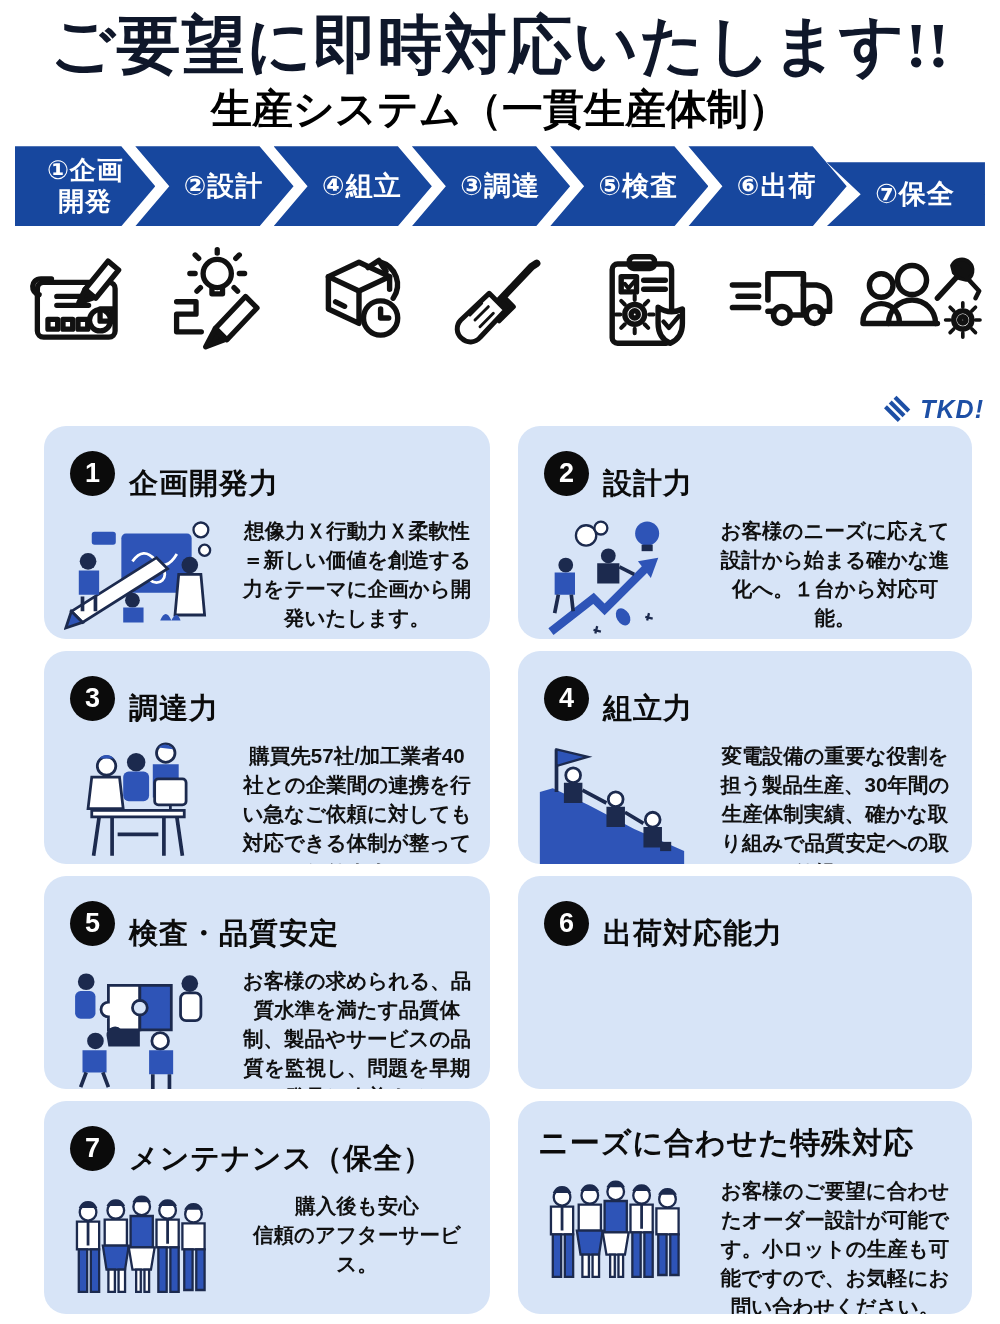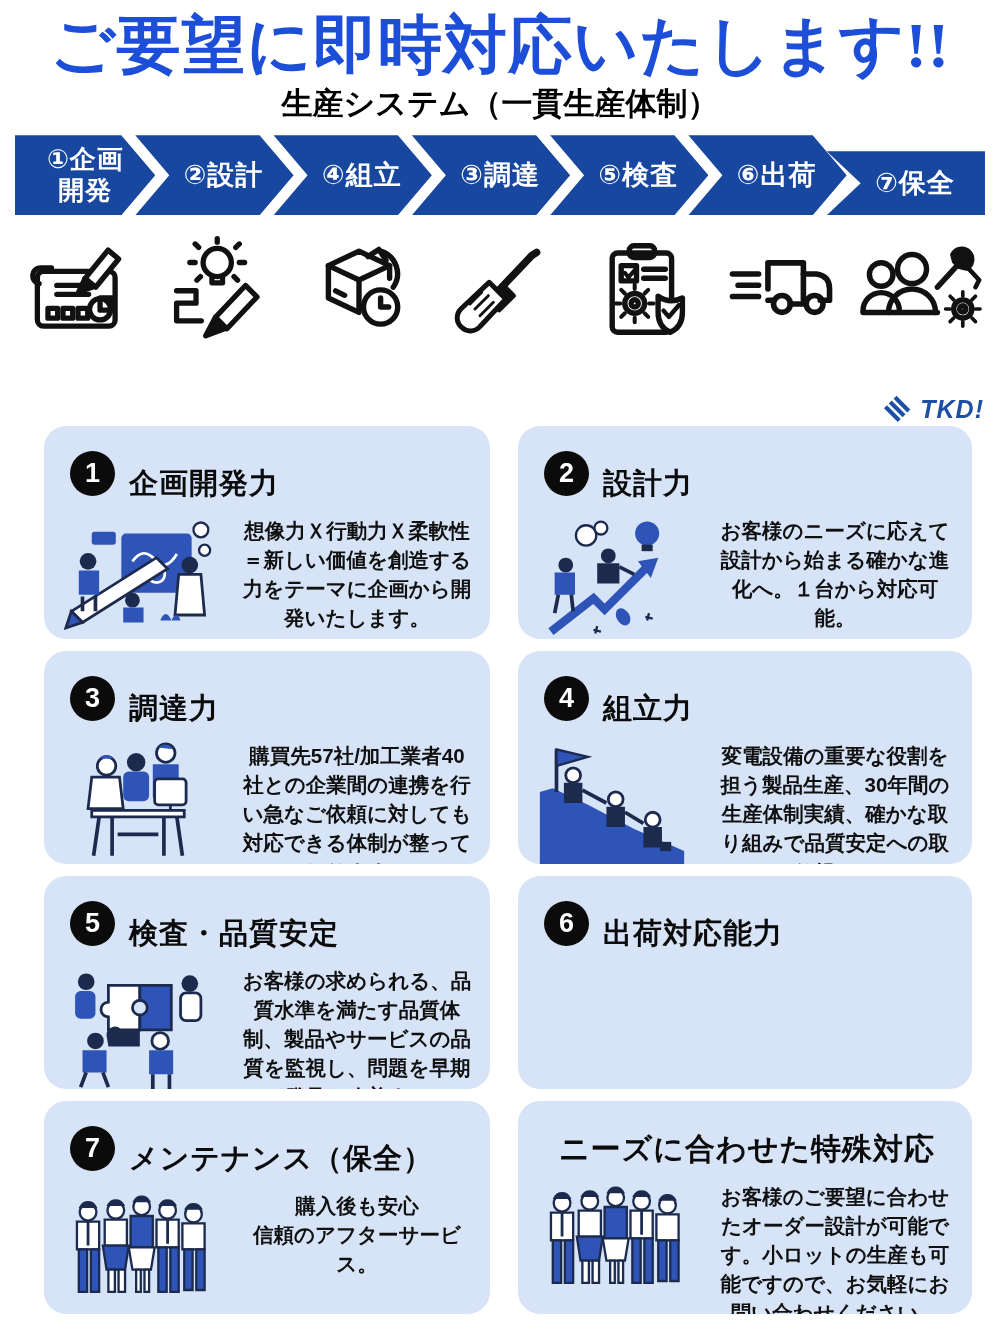--- a/index.html
+++ b/index.html
@@ -5,25 +5,25 @@
   html,body{margin:0;padding:0;}
   body{
     width:1000px;height:1324px;overflow:hidden;background:#ffffff;
     font-family:"Liberation Sans","DejaVu Sans",sans-serif;color:#0c0c0c;
     position:relative;
   }
   
   .page-title{
     margin-top:4px;text-align:center;
     font-family:"Liberation Serif","DejaVu Serif",serif;
-    font-weight:800;font-size:64px;line-height:1.3;letter-spacing:1px;color:#1d4ed8;
+    font-weight:800;font-size:64px;line-height:1.3;letter-spacing:1px;color:#0f172a;
   }
   .page-subtitle{
     text-align:center;font-family:"Liberation Serif","DejaVu Serif",serif;
-    font-weight:700;font-size:31px;line-height:1.1;color:#000;
+    font-weight:700;font-size:41px;line-height:1.1;color:#000;
   }
   
   .process{display:flex;margin:14px 15px 0 15px;height:80px;}
   .step{
     flex:1;background:#17479e;color:#fff;display:flex;flex-direction:column;
     justify-content:center;align-items:center;font-weight:800;font-size:27px;
     letter-spacing:1px;line-height:1.2;
     clip-path:polygon(0 0, calc(100% - 34px) 0, 100% 50%, calc(100% - 34px) 100%, 0 100%, 34px 50%);
   }
   .step:not(:first-child){margin-left:-20px;padding-left:18px;}
@@ -51,21 +51,21 @@
     background:#d7e4f7;border-radius:22px;height:213px;box-sizing:border-box;
     padding:16px 16px 10px 20px;overflow:hidden;
   }
   .card-head{display:flex;align-items:center;gap:14px;margin-left:6px;}
   .badge{
     width:45px;height:45px;background:#0b0b0b;color:#fff;border-radius:50%;
     display:flex;align-items:center;justify-content:center;
     font-size:27px;font-weight:800;flex:none;
   }
   .card-title{font-size:29px;font-weight:800;letter-spacing:1px;color:#0b0b0b;margin-top:22px;}
-  .card-title--center{display:block;text-align:center;font-size:30px;font-weight:800;margin-top:12px;}
+  .card-title--center{display:block;text-align:left;font-size:30px;font-weight:800;margin-top:6px;}
   .card-content{display:flex;gap:28px;margin-top:4px;align-items:flex-start;text-align:center;}
   .illust{width:148px;height:140px;flex:none;}
   .card-text{
     font-size:20.5px;font-weight:700;line-height:1.42;color:#101010;
     white-space:pre-line;padding-top:8px;
   }
 </style>
 </head>
 <body>
 

